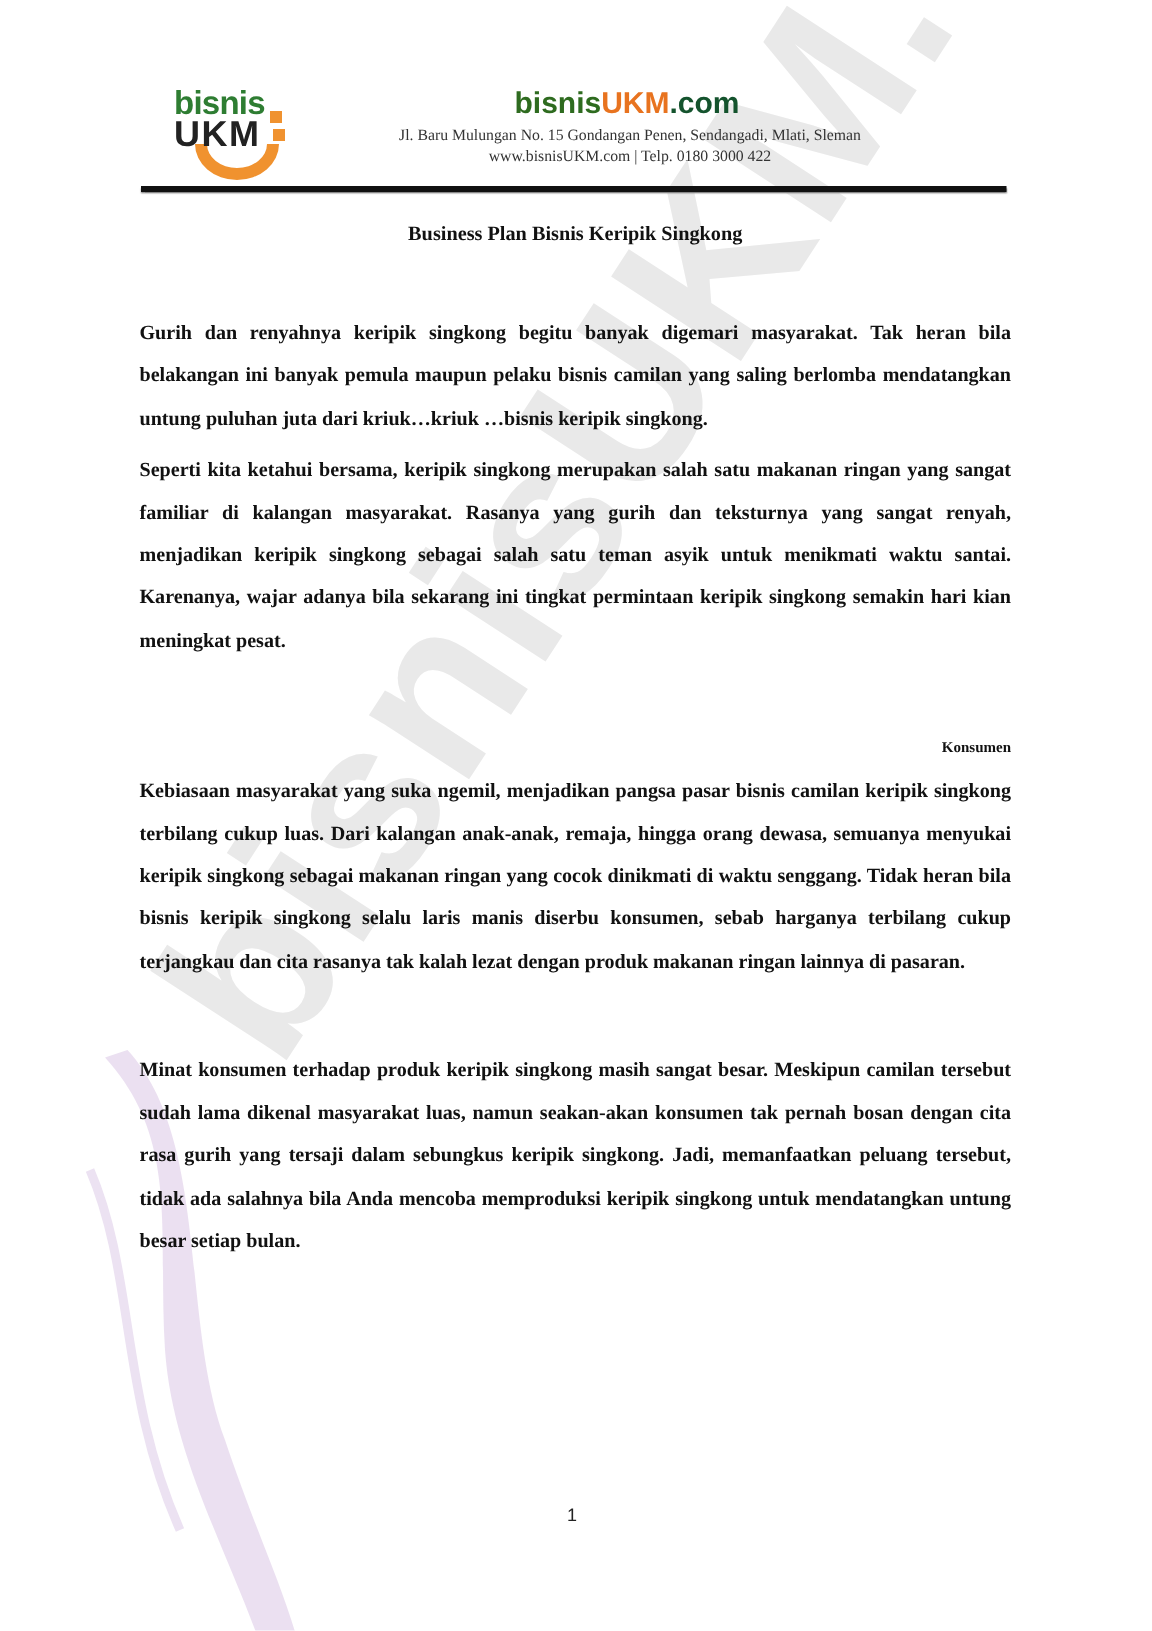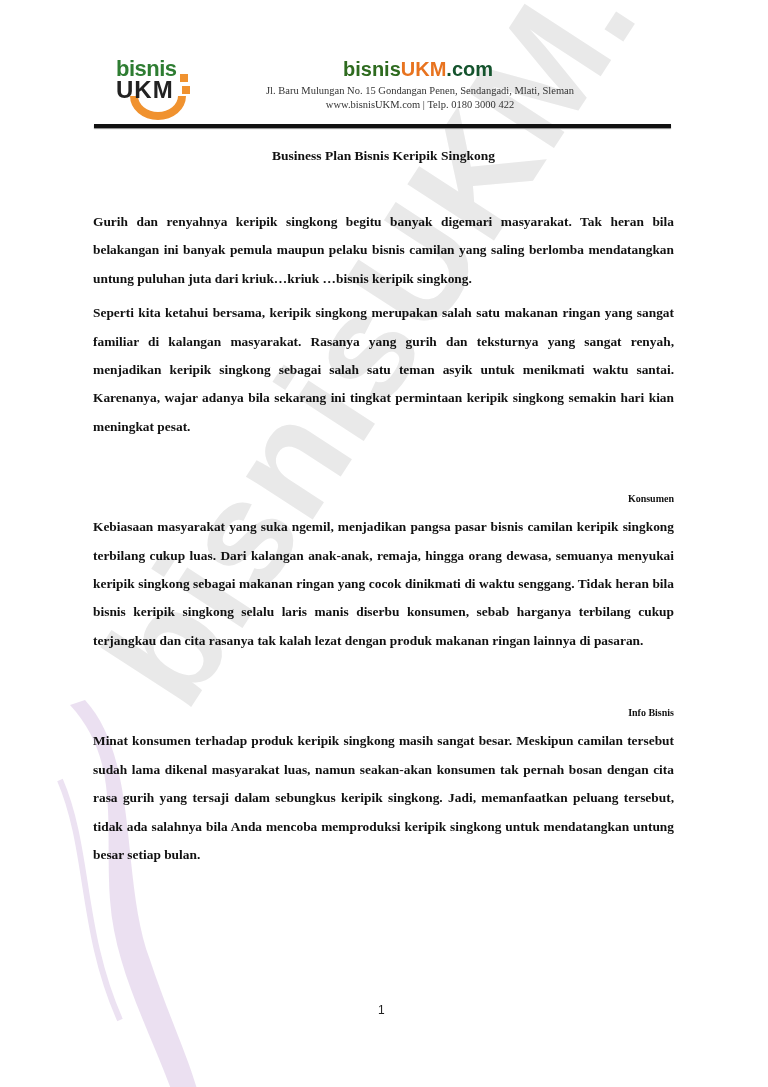--- a/index.html
+++ b/index.html
@@ -97,18 +97,17 @@
   <h1>Business Plan Bisnis Keripik Singkong</h1>
   <p class="p-first">Gurih dan renyahnya keripik singkong begitu banyak digemari masyarakat. Tak heran bila belakangan ini banyak pemula maupun pelaku bisnis camilan yang saling berlomba mendatangkan untung puluhan juta dari kriuk…kriuk …bisnis keripik singkong.</p>
   <p class="p-gap">Seperti kita ketahui bersama, keripik singkong merupakan salah satu makanan ringan yang sangat familiar di kalangan masyarakat. Rasanya yang gurih dan teksturnya yang sangat renyah, menjadikan keripik singkong sebagai salah satu teman asyik untuk menikmati waktu santai. Karenanya, wajar adanya bila sekarang ini tingkat permintaan keripik singkong semakin hari kian meningkat pesat.</p>
 
   <div class="sec">
     <h2>Konsumen</h2>
     <p>Kebiasaan masyarakat yang suka ngemil, menjadikan pangsa pasar bisnis camilan keripik singkong terbilang cukup luas. Dari kalangan anak-anak, remaja, hingga orang dewasa, semuanya menyukai keripik singkong sebagai makanan ringan yang cocok dinikmati di waktu senggang. Tidak heran bila bisnis keripik singkong selalu laris manis diserbu konsumen, sebab harganya terbilang cukup terjangkau dan cita rasanya tak kalah lezat dengan produk makanan ringan lainnya di pasaran.</p>
   </div>
 
   <div class="sec">
-    <h2>Info Bisnis</h2>
     <p>Minat konsumen terhadap produk keripik singkong masih sangat besar. Meskipun camilan tersebut sudah lama dikenal masyarakat luas, namun seakan-akan konsumen tak pernah bosan dengan cita rasa gurih yang tersaji dalam sebungkus keripik singkong. Jadi, memanfaatkan peluang tersebut, tidak ada salahnya bila Anda mencoba memproduksi keripik singkong untuk mendatangkan untung besar setiap bulan.</p>
   </div>
 </div>
 
 <div class="pagenum">1</div>
 
 </body></html>

